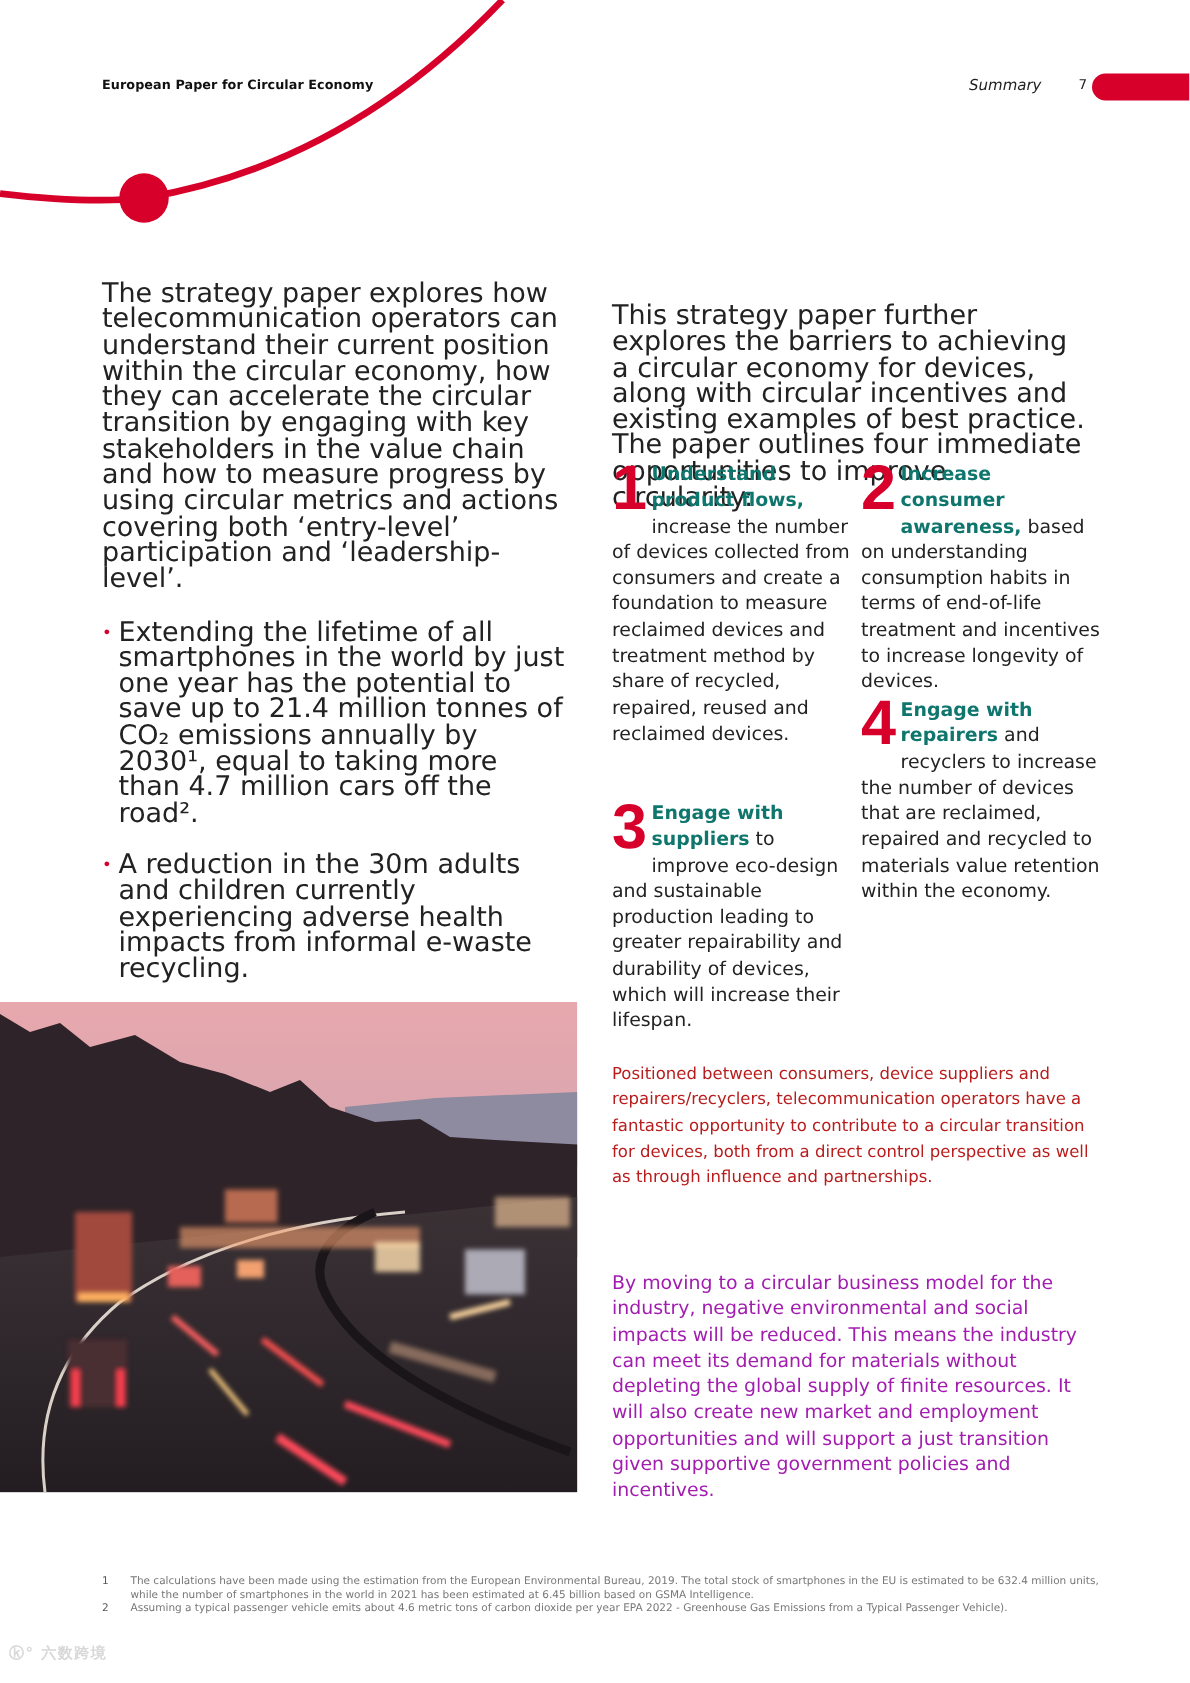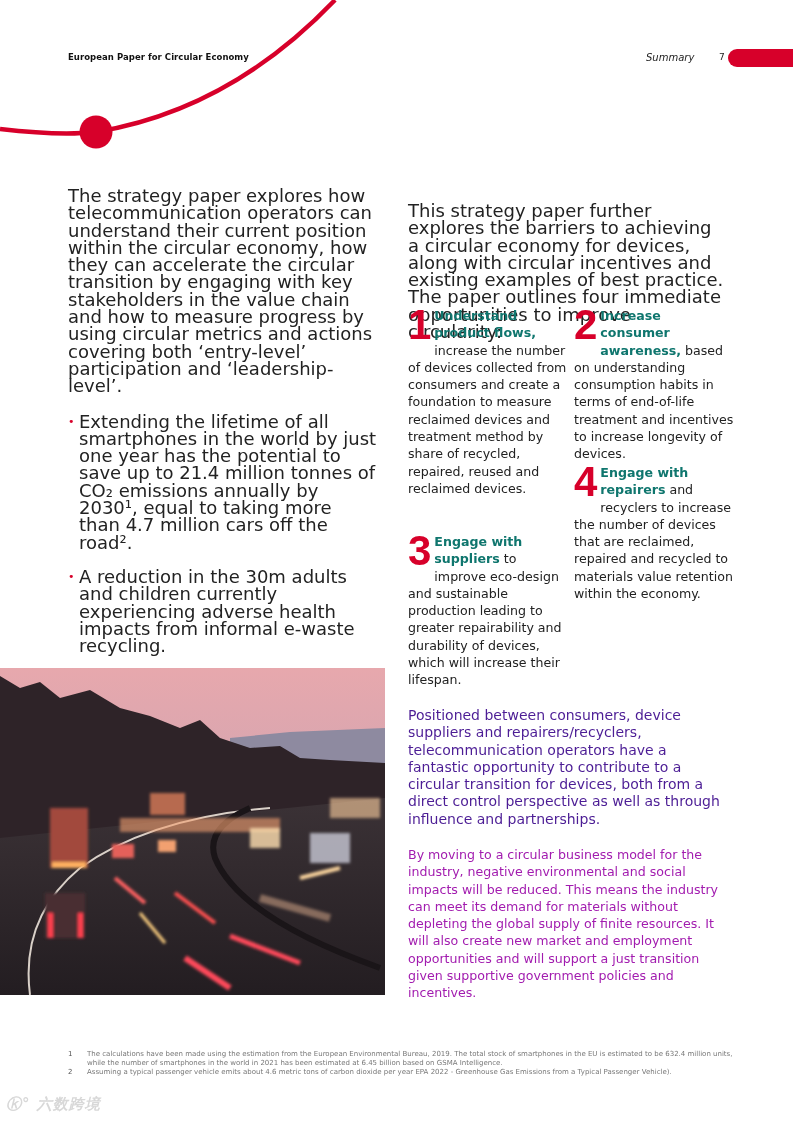--- a/index.html
+++ b/index.html
@@ -26,30 +26,30 @@
 
   .opps { position: absolute; left: 408px; top: 307px; width: 330px; height: 390px; }
   .opp { position: absolute; font-size: 12.6px; line-height: 17.3px; color: #222; }
   .opp .num { float: left; font-size: 42px; line-height: 34px; font-weight: bold; color: #d7002a; margin-right: 3px; margin-top: 1px; font-family: "Liberation Sans", sans-serif; }
   .opp .lead { font-weight: bold; color: #0f766e; }
   .opp1 { left: 0; top: 0; width: 160px; }
   .opp2 { left: 166px; top: 0; width: 160px; }
   .opp3 { left: 0; top: 226px; width: 160px; }
   .opp4 { left: 166px; top: 157px; width: 160px; }
 
-  .para2 { position: absolute; left: 408px; top: 707px; width: 320px; font-size: 14px; line-height: 17.3px; color: #4c1d95; }
+  .para2 { position: absolute; left: 408px; top: 707px; width: 320px; font-size: 11px; line-height: 17.3px; color: #b91c1c; }
   .para3 { position: absolute; left: 408px; top: 846px; width: 320px; font-size: 12.6px; line-height: 17.3px; color: #a21caf; }
 
   .photo { position: absolute; left: 0; top: 668px; width: 385px; height: 327px; overflow: hidden; }
 
   .footnotes { position: absolute; left: 68px; top: 1050px; width: 680px; font-size: 7px; line-height: 9px; color: #777; }
   .fn { display: flex; }
   .fn .n { width: 19px; flex: none; color: #555; }
 
-  .watermark { position: absolute; left: 6px; top: 1095px; font-size: 15px; color: #d8d8d8; font-weight: bold; letter-spacing: 1px; font-style: italic; }
+  .watermark { position: absolute; left: 6px; top: 1095px; font-size: 10px; color: #d8d8d8; font-weight: bold; letter-spacing: 1px; }
 </style>
 </head>
 <body>
 
 <svg class="deco" viewBox="0 0 793 200">
   <path d="M0,129 Q60,136 96,132 Q230,110 335,0" fill="none" stroke="#d7002a" stroke-width="4.5"></path>
   <circle cx="96" cy="132" r="16.5" fill="#d7002a"></circle>
 </svg>
 
 <div class="hdr-title">European Paper for Circular Economy</div>

